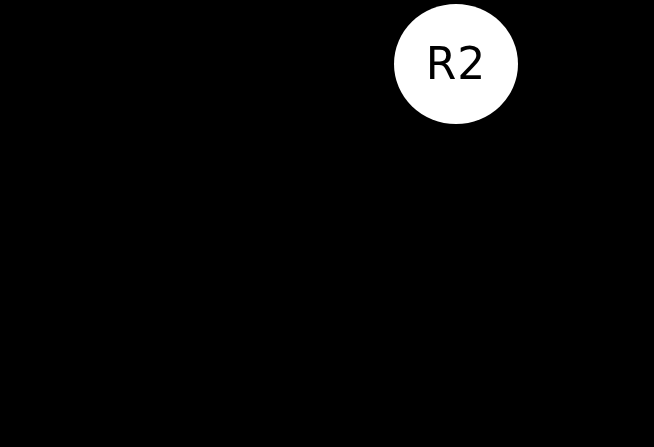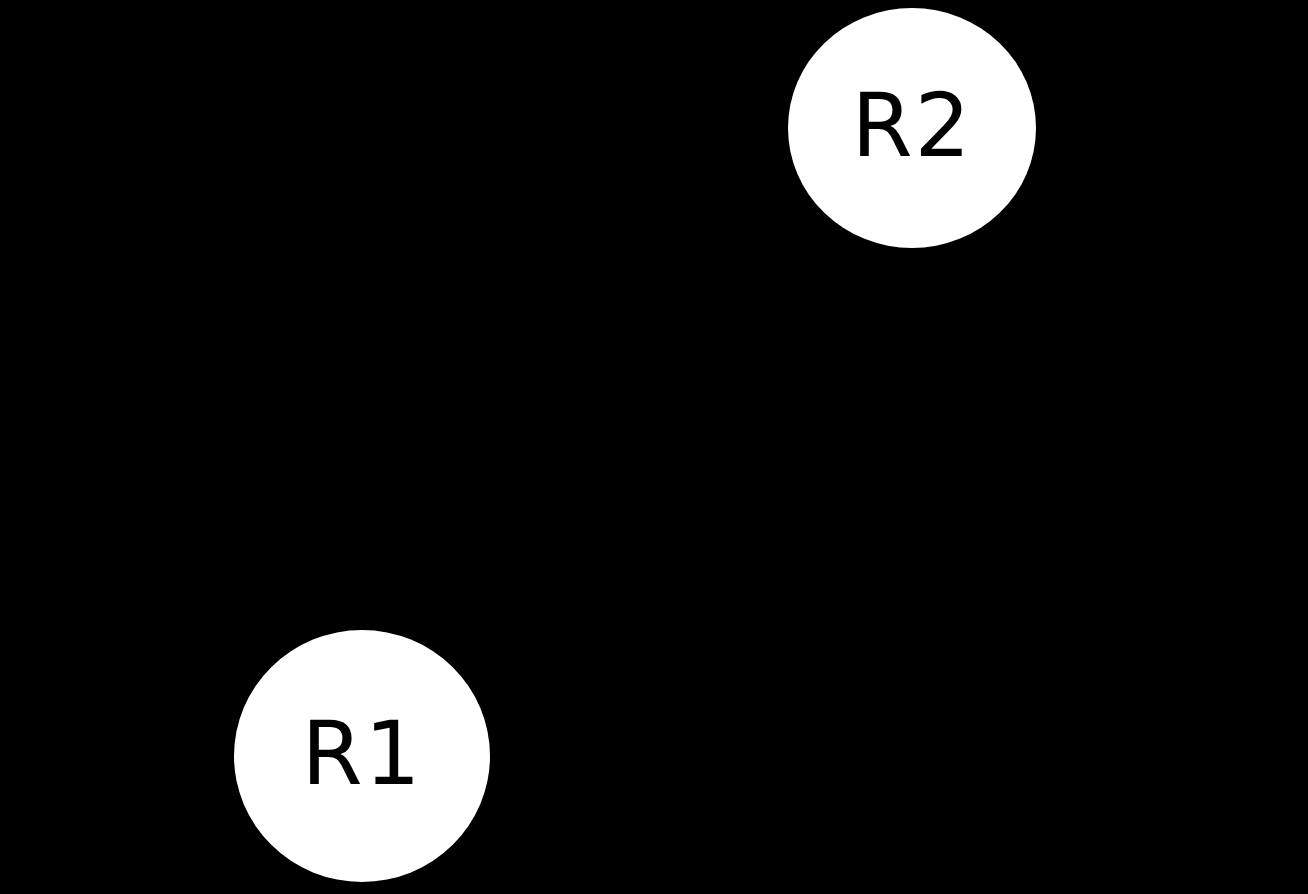--- a/index.html
+++ b/index.html
@@ -24,19 +24,16 @@
     font-size: 44px;
     line-height: 1;
     user-select: none;
     letter-spacing: 1px;
   }
 </style>
 </head>
 <body>
 
 <div class="stage" style="width: 654px; height: 447px; background: rgb(0, 0, 0);">
-  <div class="node" style="left: 117px; top: 315px; width: 128px; height: 126px; background: rgb(255, 255, 255);">
-    <span class="node-label" style="color: rgb(0, 0, 0);">R1</span>
-  </div>
   <div class="node" style="left: 394px; top: 4px; width: 124px; height: 120px; background: rgb(255, 255, 255);">
     <span class="node-label" style="color: rgb(0, 0, 0);">R2</span>
   </div>
 </div>
 
 </body></html>

